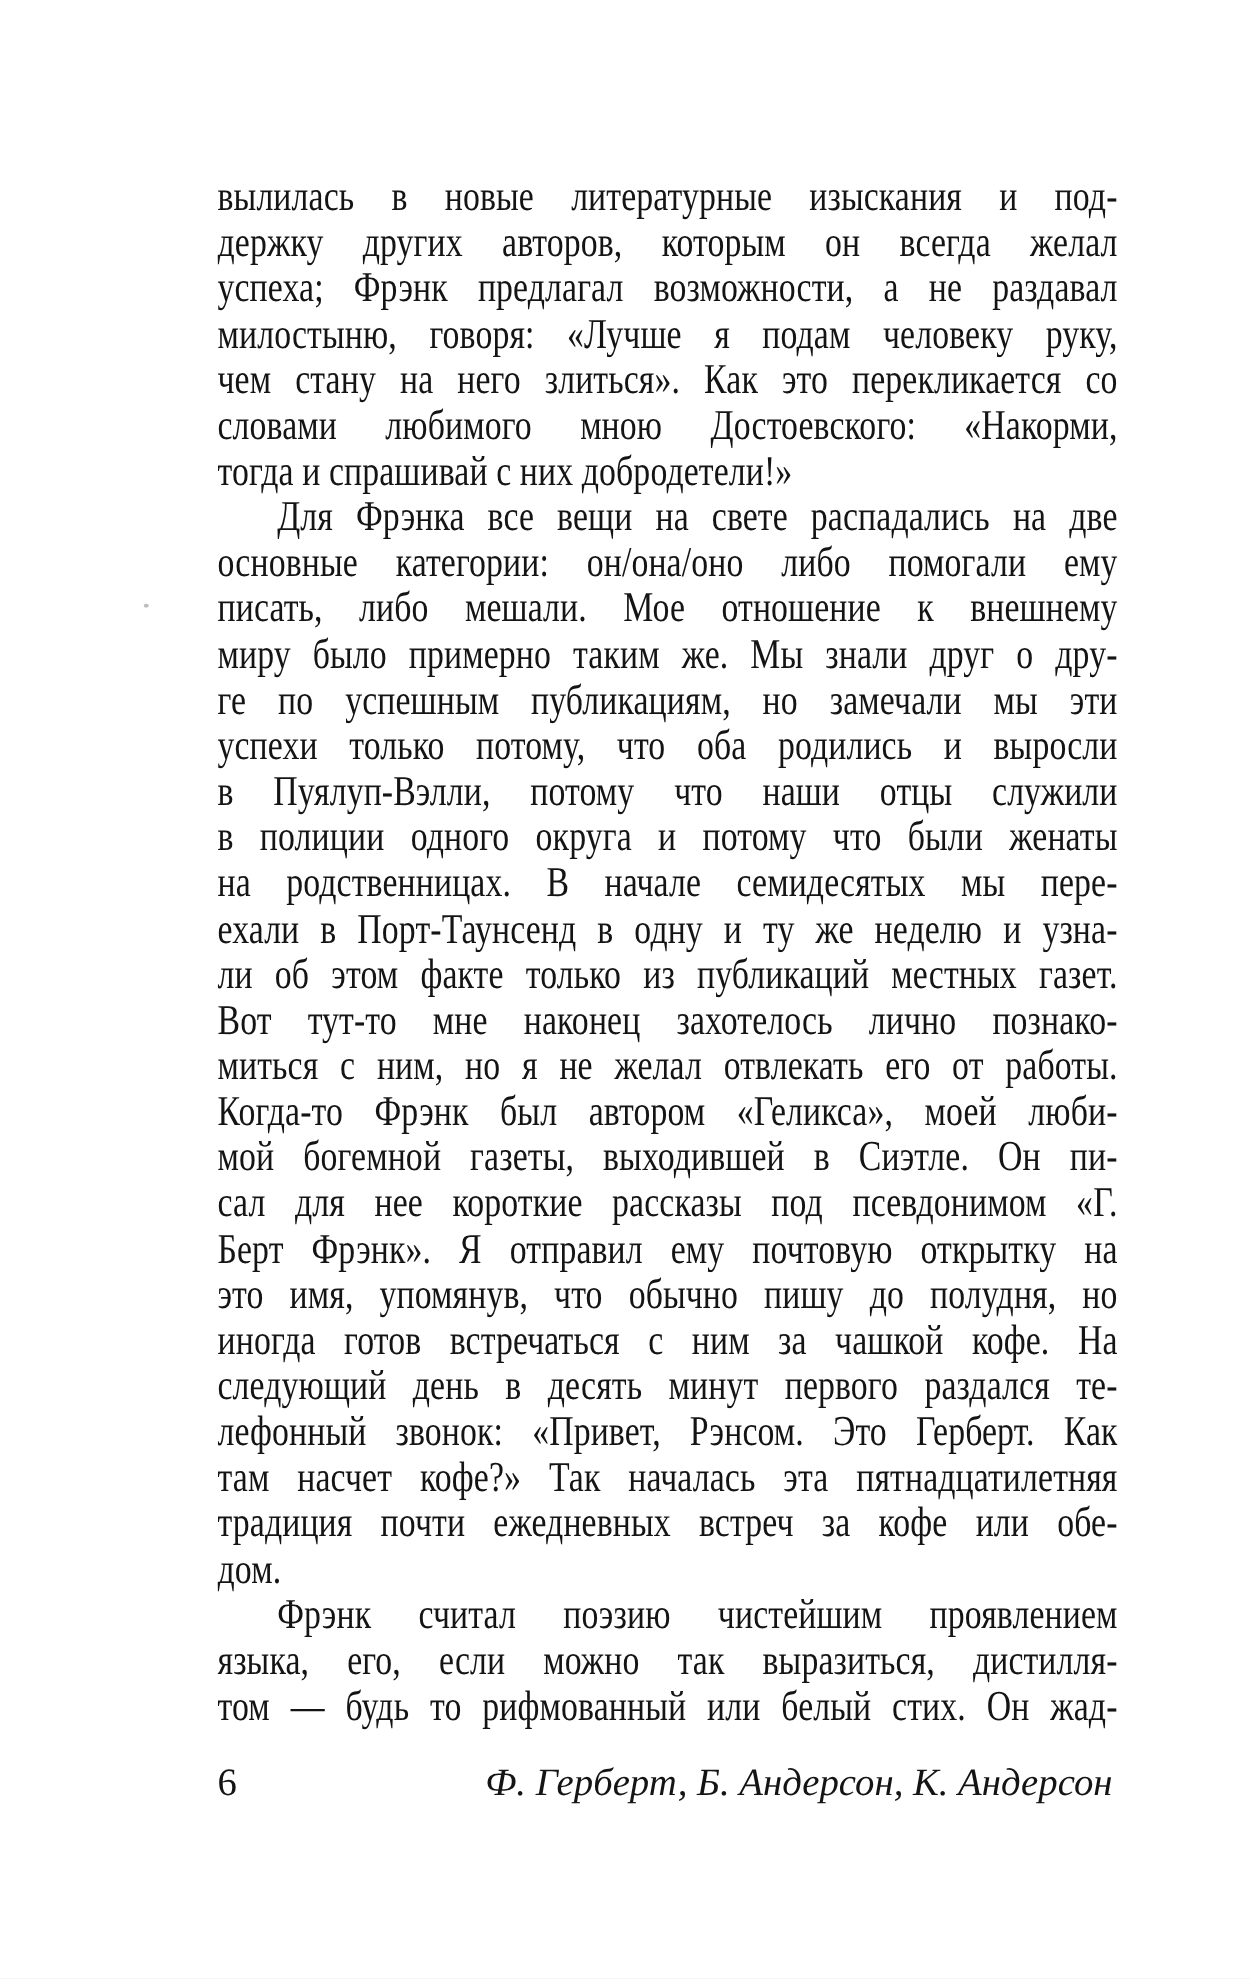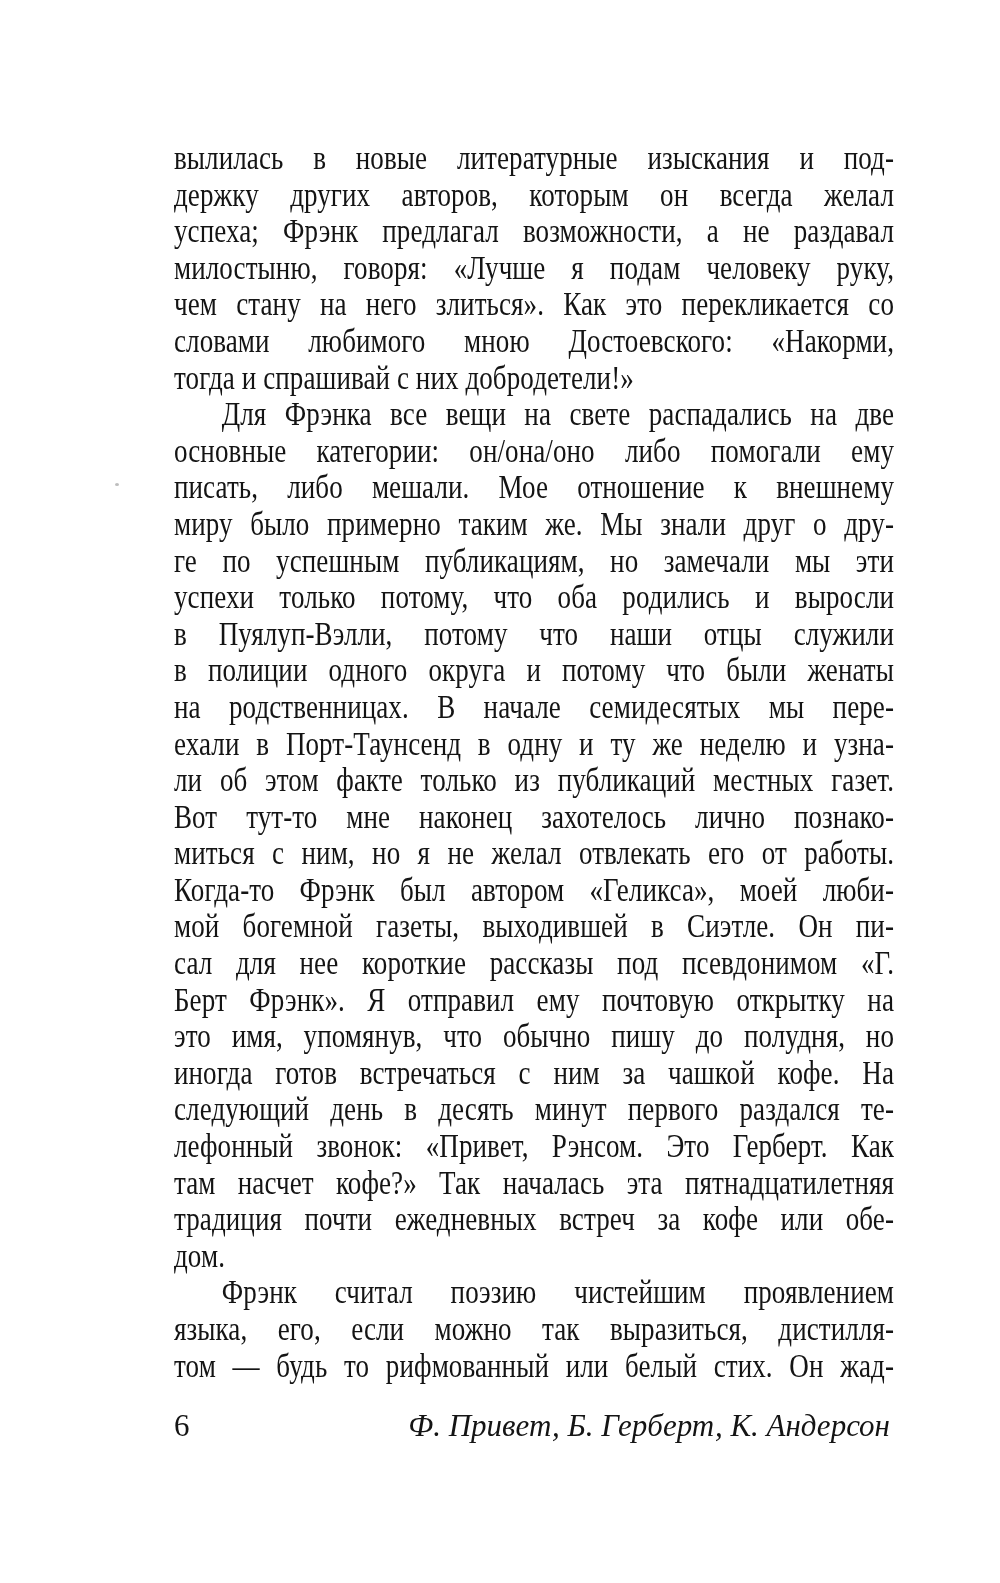--- a/index.html
+++ b/index.html
@@ -106,18 +106,18 @@
       </div>
       <div class="paragraph">
         <div class="line indent">Фрэнк считал поэзию чистейшим проявлением</div>
         <div class="line">языка, его, если можно так выразиться, дистилля-</div>
         <div class="line">том — будь то рифмованный или белый стих. Он жад-</div>
       </div>
     </main>
 
   <footer class="page-footer">
     <span class="page-number">6</span>
-    <span class="running-title">Ф. Привет, Б. Герберт, К. Андерсон</span>
+    <span class="running-title">Ф. Герберт, Б. Андерсон, К. Андерсон</span>
   </footer>
 
   <div class="scan-speck"></div>
 
 </div>
 
 </body></html>

